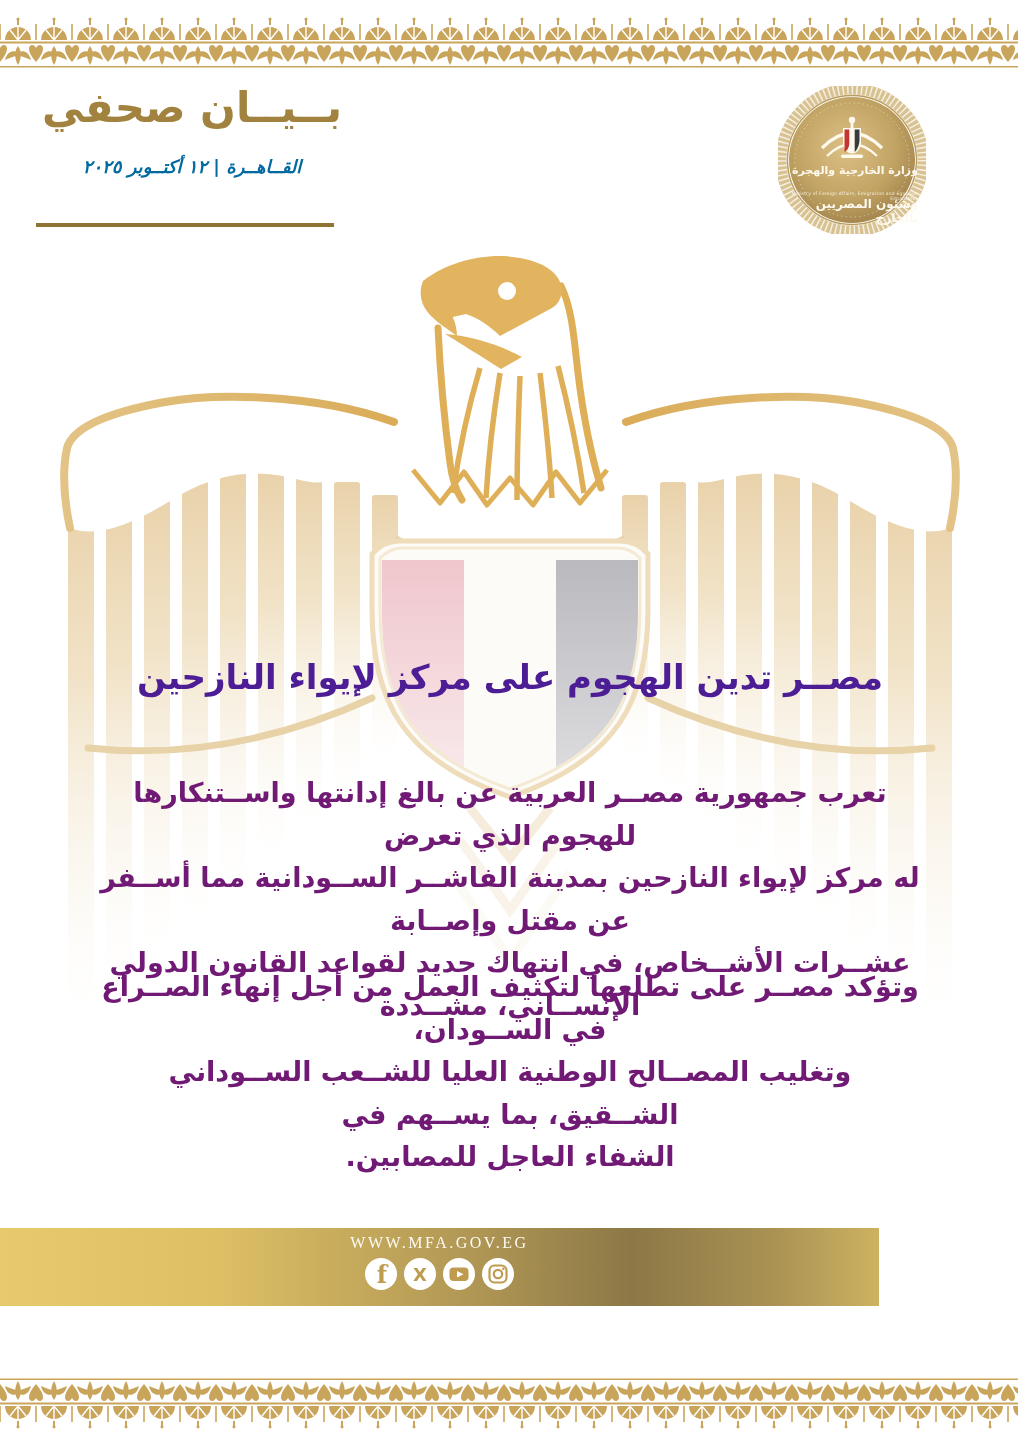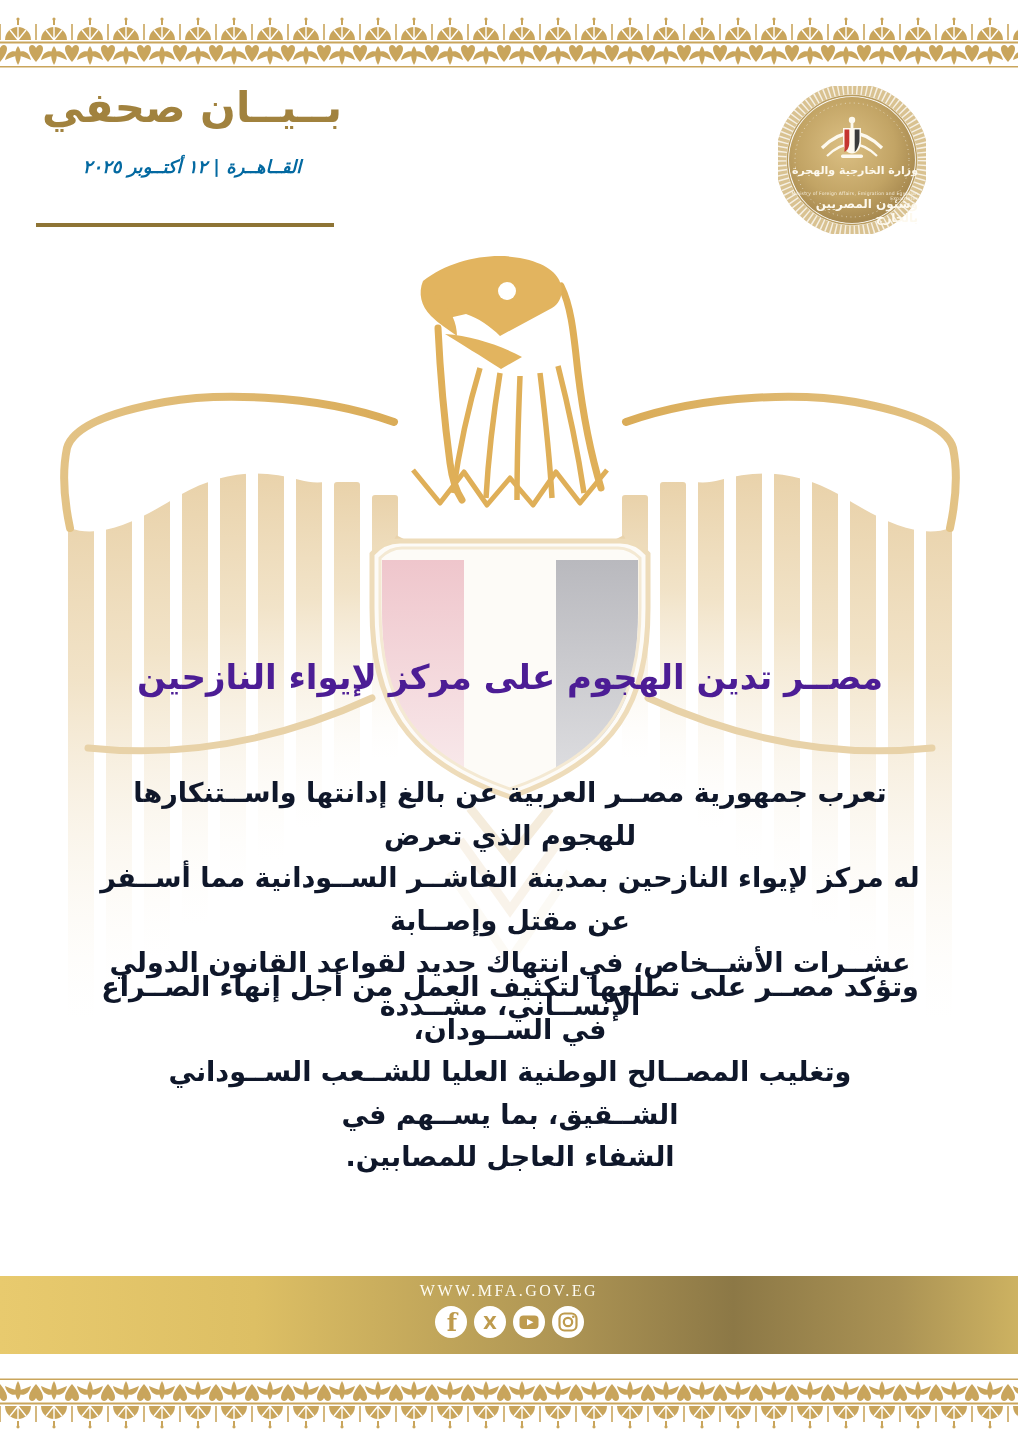--- a/index.html
+++ b/index.html
@@ -26,27 +26,27 @@
   .seal-l3{top:105px;font-size:4.5px;font-weight:normal;opacity:.85;letter-spacing:.2px;}
 
   
   .eagle{left:60px;top:248px;width:900px;height:770px;}
 
   
   .headline{left:104px;top:626px;width:812px;text-align:center;direction:rtl;
             color:#4c1d95;font-size:34px;font-weight:bold;line-height:52px;margin-top:25px;}
 
   
-  .para{left:100px;width:820px;direction:rtl;text-align:center;color:#0f172a;
+  .para{left:100px;width:820px;direction:rtl;text-align:center;color:#701a75;
         font-size:27px;font-weight:bold;line-height:42.5px;}
   .p1{top:772px;}
   .p2{top:966px;}
 
   
-  .footer-bar{left:0;top:1276px;width:1018px;height:78px;
+  .footer-bar{left:0;top:1228px;width:879px;height:78px;
       background:linear-gradient(90deg,#E8CA6E 0%,#DDBF64 25%,#AE9554 55%,#8C7846 72%,#AA9254 88%,#CDB261 100%);}
   .website{position:absolute;left:0;top:6px;width:100%;text-align:center;color:#FDFBF2;
       font-family:"Liberation Serif","DejaVu Serif",serif;font-size:16px;letter-spacing:2.5px;}
   .icons{position:absolute;left:0;top:30px;width:100%;display:flex;justify-content:center;gap:7px;}
   .sicon{width:32px;height:32px;border-radius:50%;background:#FFFFFF;display:flex;
       align-items:center;justify-content:center;}
 </style>
 </head>
 <body>
 

